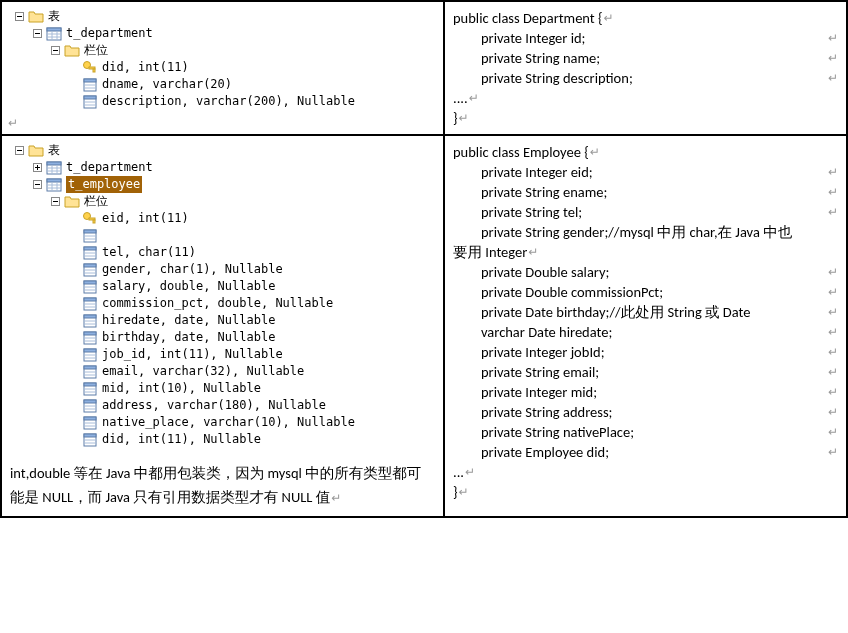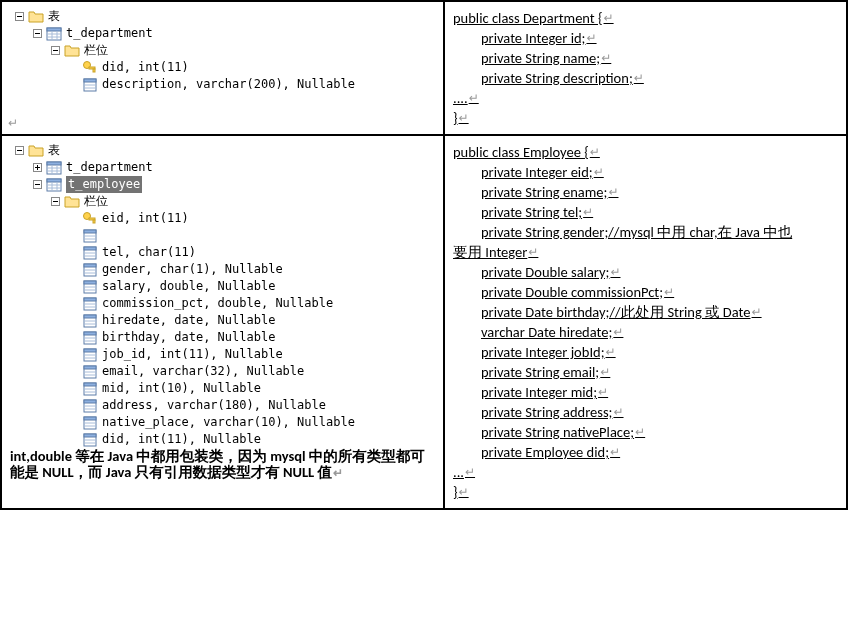--- a/index.html
+++ b/index.html
@@ -44,44 +44,43 @@
   .toggle svg { width:9px; height:9px; }
   .icon {
     display:inline-flex;
     width:16px; height:16px;
     align-items:center; justify-content:center;
     margin-right:4px;
     flex-shrink:0;
   }
   .label { white-space: nowrap; }
   .selected {
-    background: #737373;
+    background: #a16207;
     color: #fff;
     padding: 0 2px;
   }
   .code {
     font-family: Calibri, "Microsoft YaHei", sans-serif;
     font-size: 14.5px;
     line-height: 20px;
     color: #000;
   }
-  .code-line { display:flex; align-items:center;text-decoration:underline; }
-  .code-line.indent { padding-left: 28px; }
+  .code-line { display:flex; align-items:center; }
+  .code-line.indent { padding-left: 28px; justify-content: space-between; }
   .ret {
     display:inline-block;
     margin-left: 1px;
     color: #999;
     font-size: 12px;
   }
   .note {
     font-family: Calibri, "Microsoft YaHei", sans-serif;
     font-size: 14.5px;
-    line-height: 16px;
-    margin-top: 0;
-    font-weight: bold;
+    line-height: 24px;
+    margin-top: 13px;
   }
   .enter-mark {
     color:#999;
     font-size:12px;
     position:absolute;
     left:6px;
     bottom:4px;
   }
 </style>
 </head>
@@ -184,20 +183,32 @@
       <div class="tree-row">
         <span class="ind"></span>
           <span class="ind"></span>
           <span class="ind"></span>
           <span class="ind"></span>
         <span class="icon">
             <svg width="16" height="16">
               <use href="#svg-column"></use>
             </svg>
           </span>
+        <span class="label">dname, varchar(20)</span>
+      </div>
+      <div class="tree-row">
+        <span class="ind"></span>
+          <span class="ind"></span>
+          <span class="ind"></span>
+          <span class="ind"></span>
+        <span class="icon">
+            <svg width="16" height="16">
+              <use href="#svg-column"></use>
+            </svg>
+          </span>
         <span class="label">description, varchar(200), Nullable</span>
       </div>
     </div>
     <span class="enter-mark">↵</span>
   </div>
 
   <div class="cell">
     <div class="code">
       <div class="code-line">
           <span>public class Department {</span>

